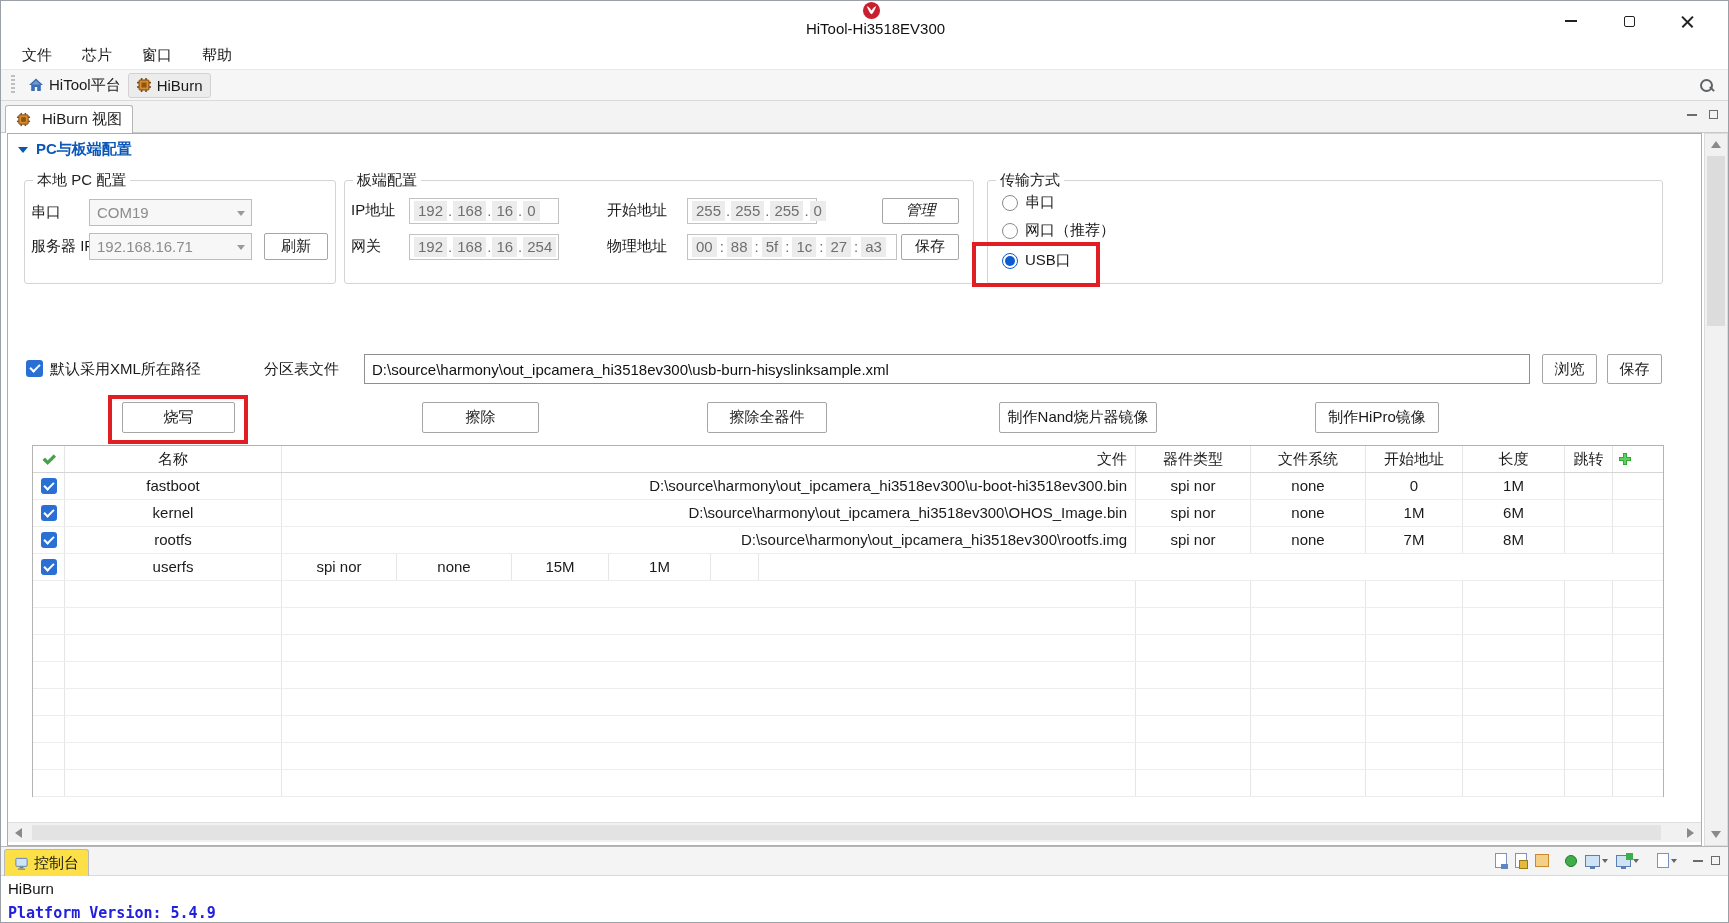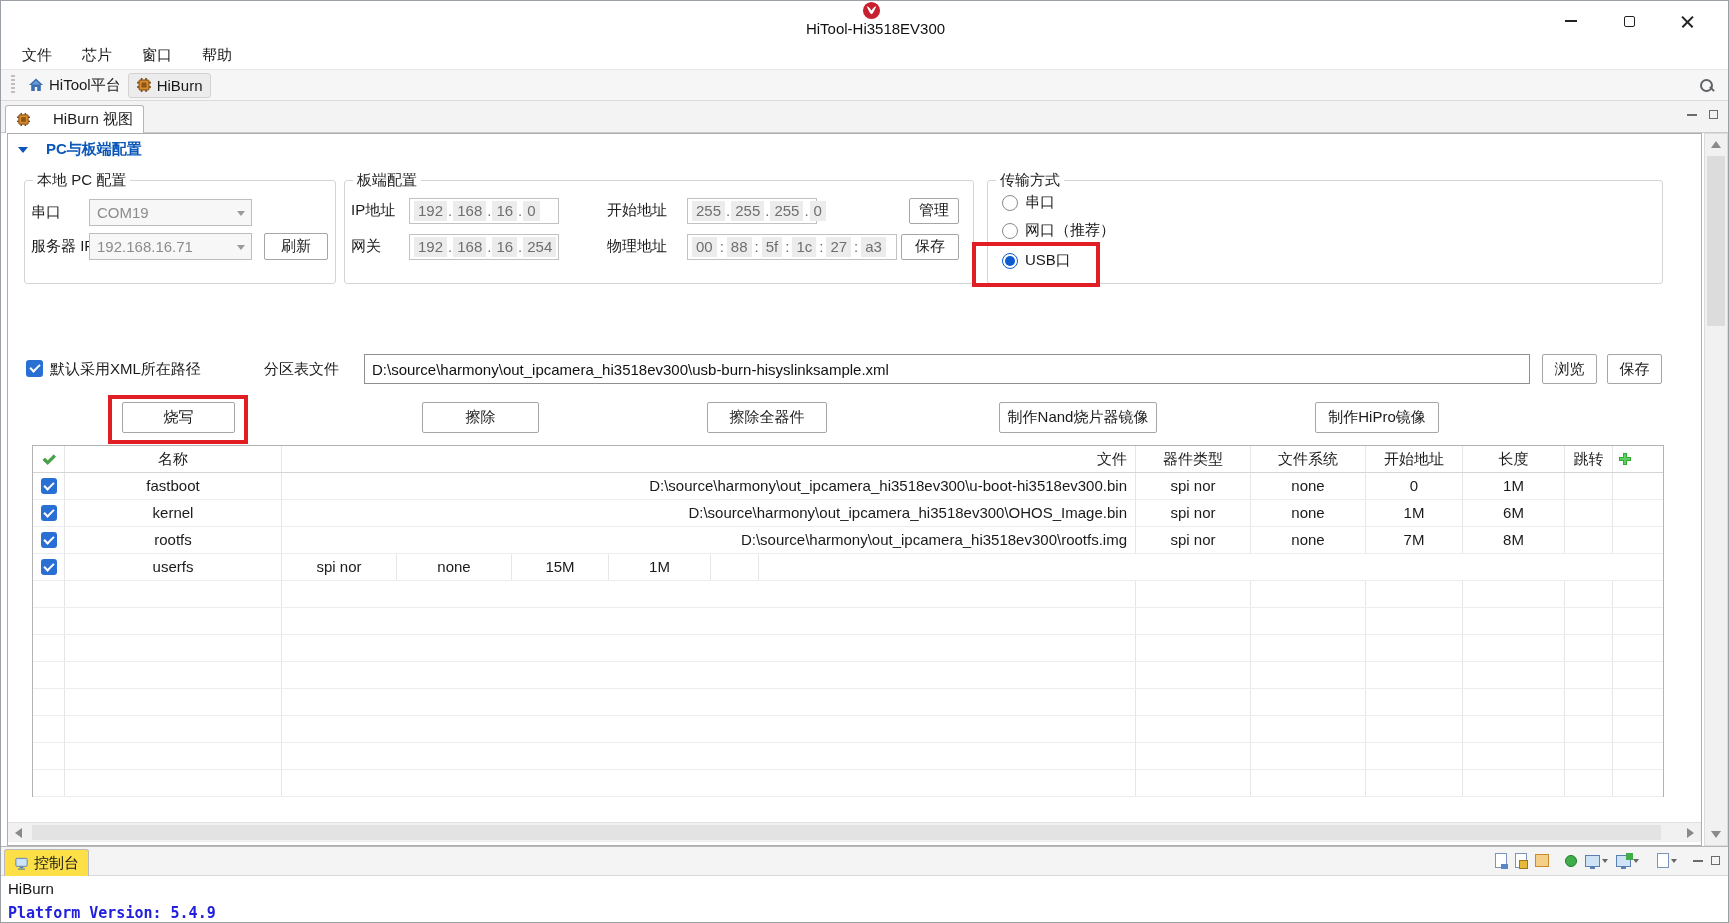--- a/index.html
+++ b/index.html
@@ -26,27 +26,27 @@
   
   .toolbar { height:32px; background:#f6f6f6; border-top:1px solid #e7e7e7; border-bottom:1px solid #dadada; display:flex; align-items:center; position:relative; padding-left:10px; }
   .drag-handle { width:4px; height:20px; margin-right:6px; background-image:repeating-linear-gradient(#bfbfbf 0 2px, transparent 2px 4px); }
   .persp { display:flex; align-items:center; gap:5px; padding:3px 7px; font-size:15px; border-radius:3px; }
   .persp.active { background:#ececec; border:1px solid #d2d2d2; }
   .search-icon { position:absolute; right:14px; top:9px; width:14px; height:14px; }
   .search-icon::before { content:""; position:absolute; left:0; top:0; width:9px; height:9px; border:2px solid #5f6368; border-radius:50%; }
   .search-icon::after { content:""; position:absolute; left:9px; top:9px; width:6px; height:2px; background:#5f6368; transform:rotate(45deg); }
   
   .viewtabrow { height:32px; background:#f3f3f3; position:relative; border-bottom:1px solid #c9c9c9; }
-  .viewtab { position:absolute; left:4px; top:4px; height:28px; background:#fff; border:1px solid #b5b5b5; border-bottom:none; border-radius:3px 3px 0 0; display:flex; align-items:center; gap:22px; padding:0 10px; font-size:15px; }
+  .viewtab { position:absolute; left:4px; top:4px; height:28px; background:#fff; border:1px solid #b5b5b5; border-bottom:none; border-radius:3px 3px 0 0; display:flex; align-items:center; gap:11px; padding:0 10px; font-size:15px; }
   .viewtab-ctrls { position:absolute; right:10px; top:9px; display:flex; gap:12px; align-items:center; }
   .mini-bar { width:10px; height:2px; background:#6b6b6b; }
   .mini-box { width:9px; height:9px; border:1.5px solid #6b6b6b; }
   
   #view { position:absolute; left:6px; top:132px; width:1695px; height:713px; background:#fff; border:1px solid #adadad; overflow:hidden; }
-  .section-header { position:absolute; left:10px; top:6px; display:flex; align-items:center; gap:18px; }
+  .section-header { position:absolute; left:10px; top:6px; display:flex; align-items:center; gap:8px; }
   .tri-down { width:0; height:0; border-left:5px solid transparent; border-right:5px solid transparent; border-top:6px solid #0b57b8; }
   .section-title { color:#0b57b8; font-weight:bold; font-size:15px; }
   
   .group { position:absolute; top:46px; height:104px; border:1px solid #d4d4d4; border-radius:3px; background:#fff; }
   .group-title { position:absolute; top:-10px; left:8px; background:#fff; padding:0 4px; font-size:15px; color:#222; }
   .g-local { left:16px;  width:312px; }
   .g-board { left:336px; width:630px; }
   .g-trans { left:979px; width:676px; }
   .frow { position:absolute; height:27px; display:flex; align-items:center; }
   .flabel { font-size:15px; color:#1a1a1a; white-space:nowrap; overflow:hidden; }
@@ -238,21 +238,21 @@
       <span class="flabel" style="margin-left:48px; width:80px;">开始地址</span>
       <div class="ipbox" style="width:130px;justify-content:space-between;">
         <span class="octet">255</span>
           <span class="sep"></span>
           <span class="octet">255</span>
           <span class="sep"></span>
           <span class="octet">255</span>
           <span class="sep"></span>
           <span class="octet">0</span>
       </div>
-      <div class="btn" style="width:50px; height:26px; position:absolute; right:8px;">管理</div>
+      <div class="btn" style="width:77px; height:26px; position:absolute; right:8px;font-style:italic;">管理</div>
     </div>
     <div class="frow" style="left:6px; top:52px; width:616px;">
       <span class="flabel" style="width:58px;">网关</span>
       <div class="ipbox" style="width:150px;">
         <span class="octet">192</span>
           <span class="sep"></span>
           <span class="octet">168</span>
           <span class="sep"></span>
           <span class="octet">16</span>
           <span class="sep"></span>

